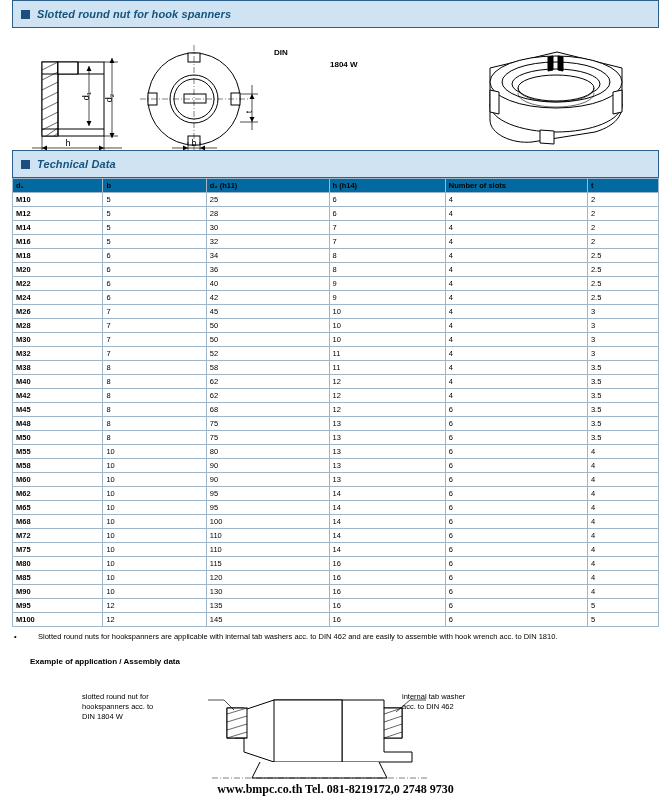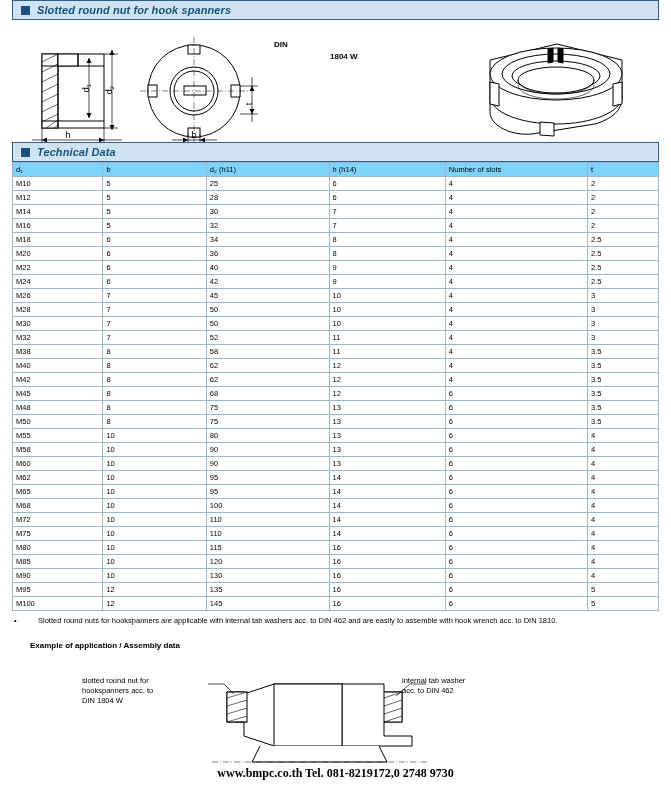--- a/index.html
+++ b/index.html
@@ -14,21 +14,21 @@
     color: #000;
     position: relative;
     overflow: hidden;
   }
   .page { position: relative; width: 671px; height: 800px; padding: 0 12px; }
 
   
   .titlebar {
     background: #cfe3f2;
     border: 1px solid #2c5f8a;
-    height: 20px;
+    height: 28px;
     display: flex;
     align-items: center;
     padding-left: 8px;
   }
   .titlebar .bluebox {
     width: 9px; height: 9px;
     background: #1c4f80;
     margin-right: 7px;
     flex: 0 0 auto;
   }
@@ -64,25 +64,25 @@
     border: 1px solid #9fb6c8;
     font-size: 7.5px;
     padding: 1px 3px;
     height: 13px;
     line-height: 11px;
     text-align: left;
     white-space: nowrap;
     overflow: hidden;
   }
   table.tdata th {
-    background: #7dd3fc;
-    font-weight: normal;
+    background: #0369a1;
+    font-weight: bold;
     color: #000;
   }
-  table.tdata td:first-child { font-weight: normal; }
+  table.tdata td:first-child { font-weight: bold; }
   table.tdata col.c0 { width: 14%; }
   table.tdata col.c1 { width: 16%; }
   table.tdata col.c2 { width: 19%; }
   table.tdata col.c3 { width: 18%; }
   table.tdata col.c4 { width: 22%; }
   table.tdata col.c5 { width: 11%; }
 
   
   .footnote {
     display: flex;

